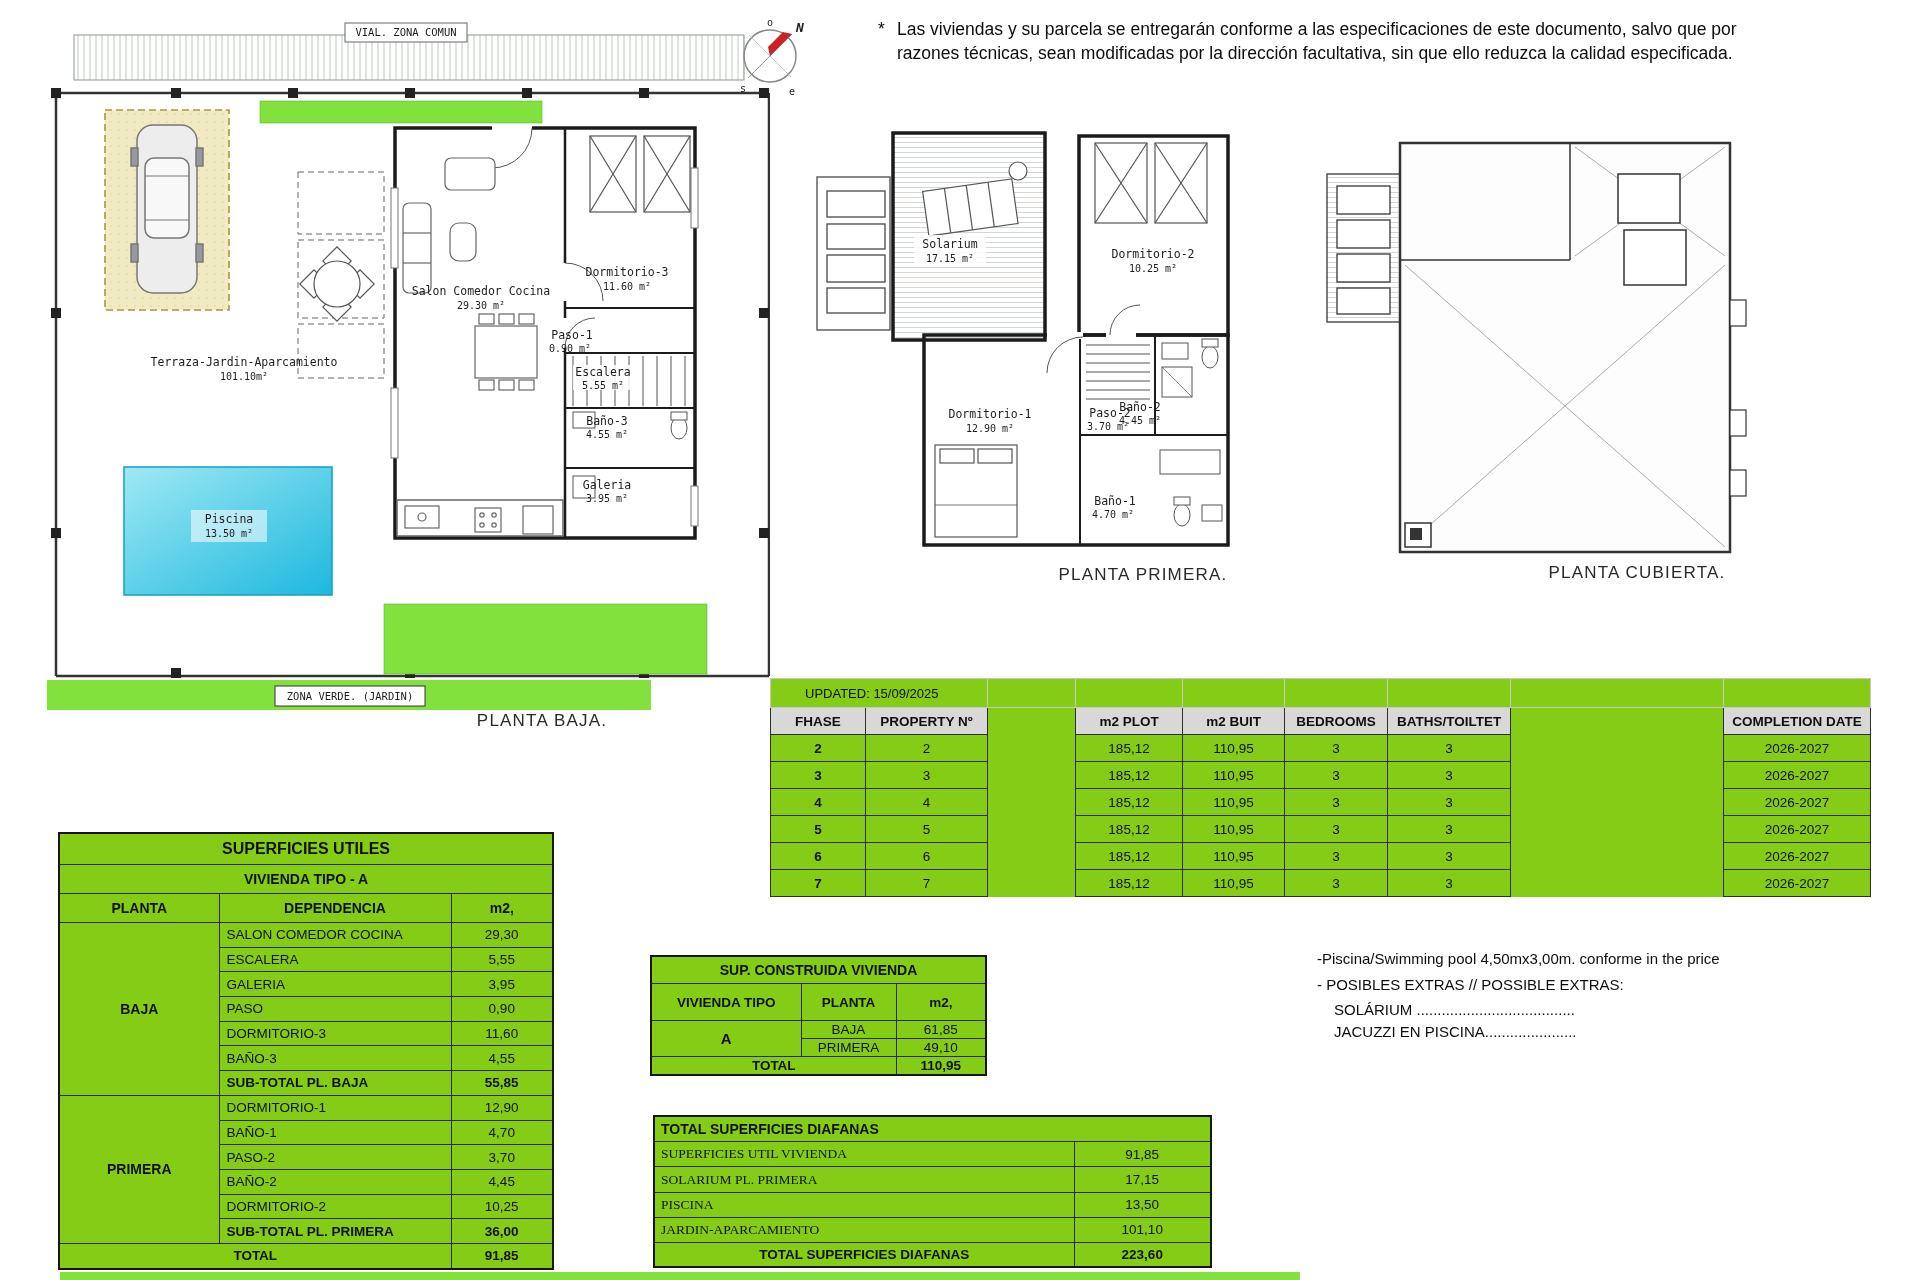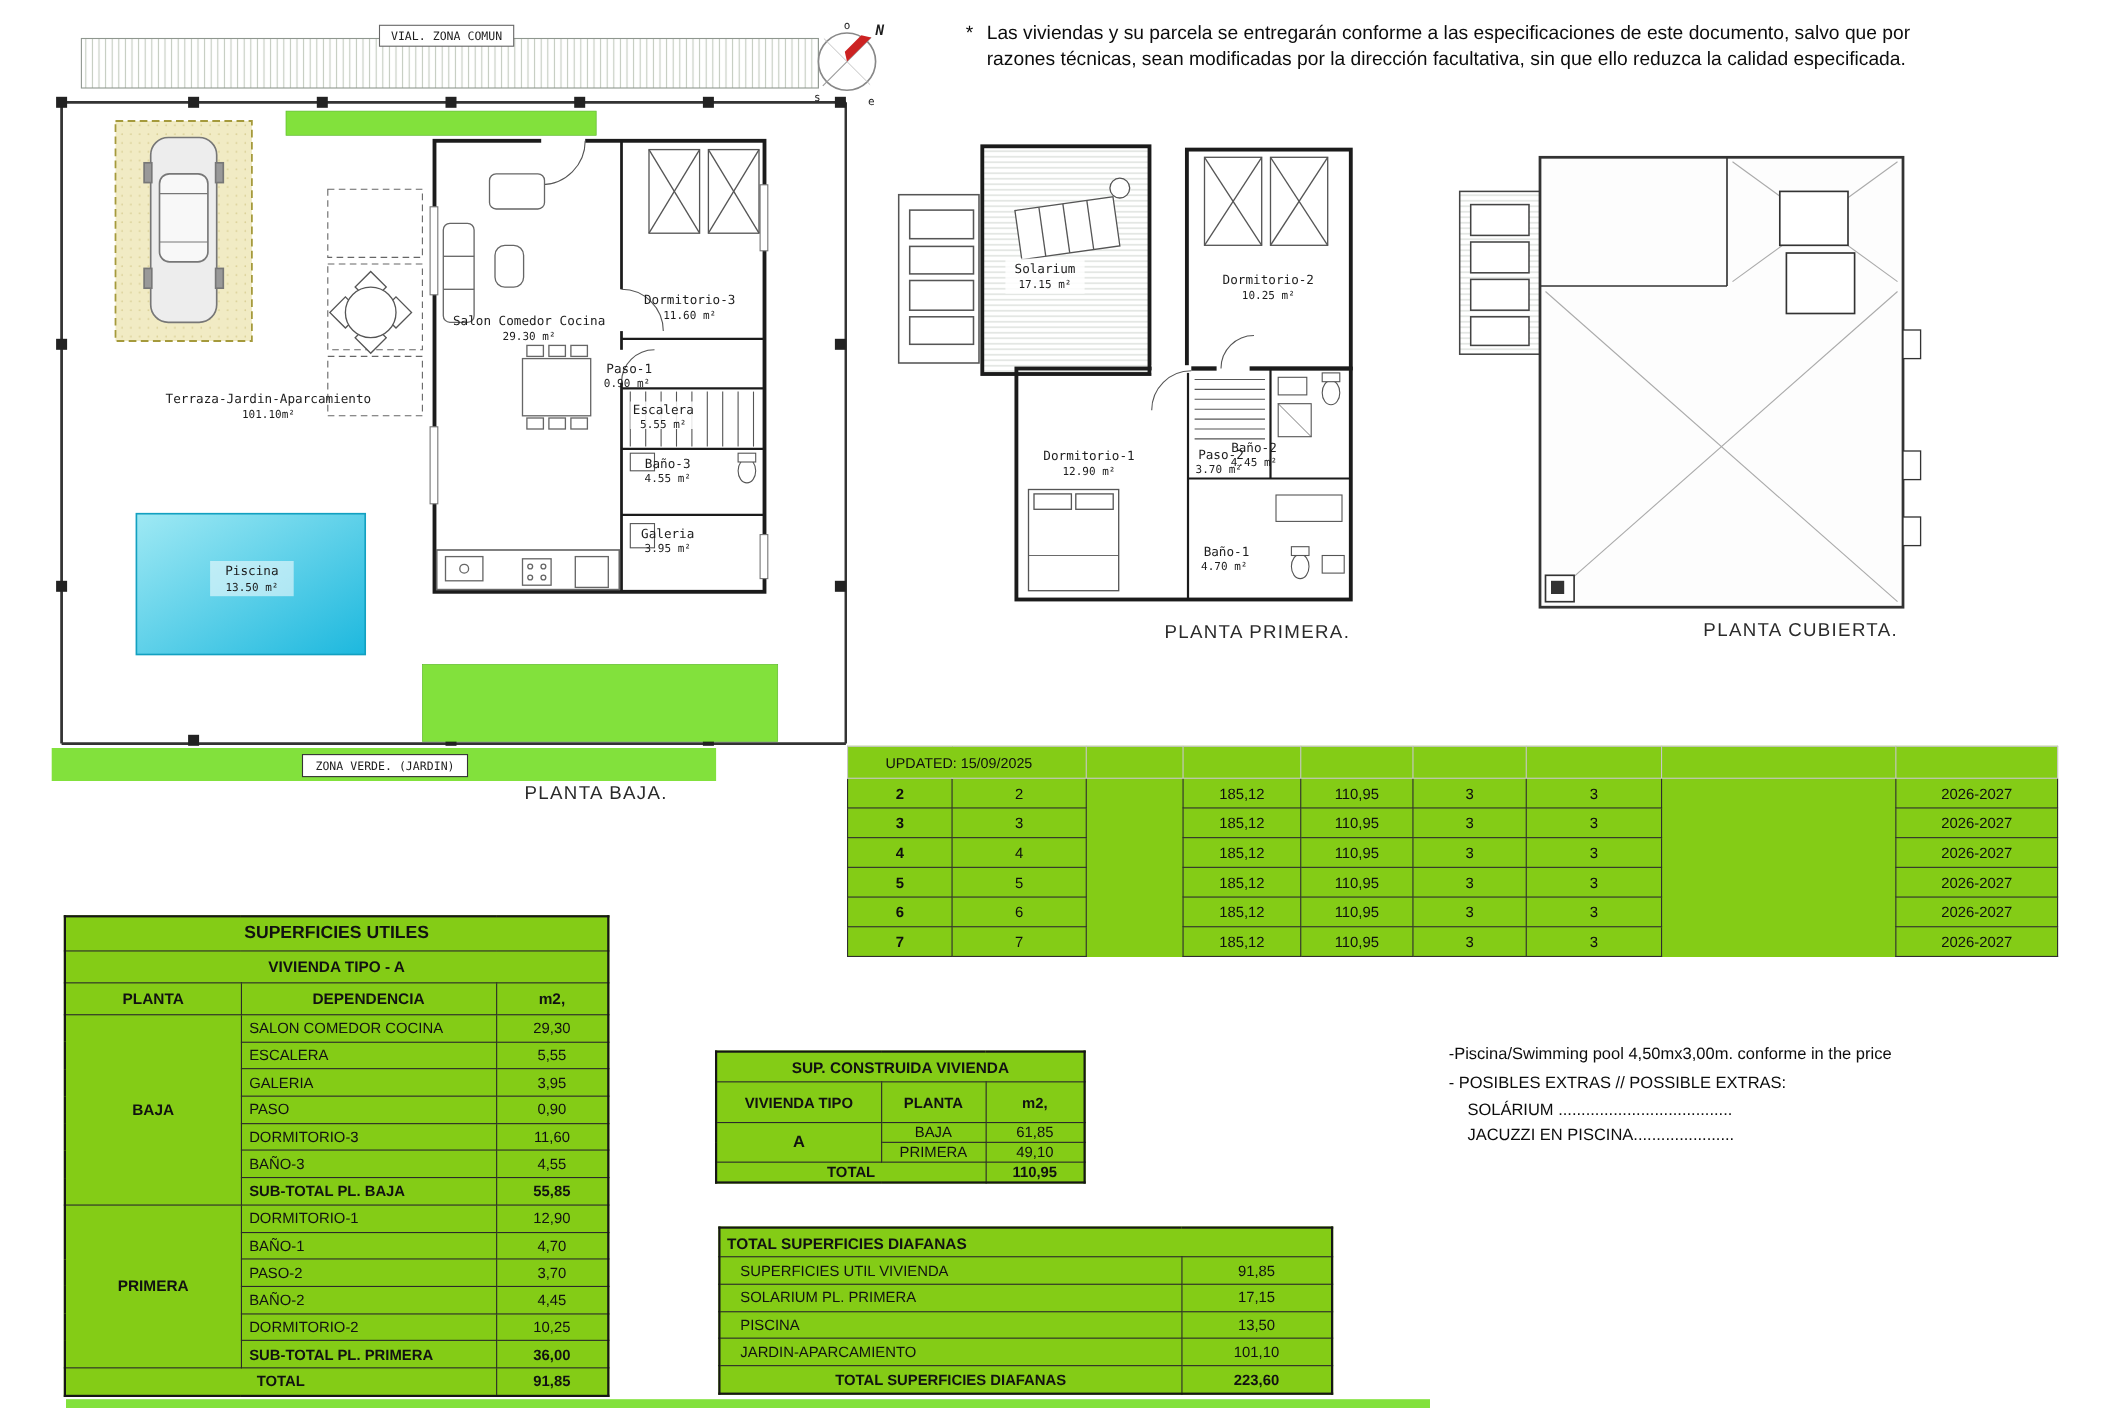--- a/index.html
+++ b/index.html
@@ -54,21 +54,21 @@
   .con-table td,.con-table th{border:1.3px solid #2a2a2a;font-size:13.5px;text-align:center;font-weight:normal;}
   .con-table .ttl{font-size:14px;font-weight:bold;height:24px;}
   .con-table .hdr{font-weight:bold;height:34px;}
   .con-table .tipo{font-weight:bold;font-size:15px;}
   .con-table .b{font-weight:bold;}
 
   
   .dia-table{position:absolute;left:653px;top:1115px;width:557px;height:153px;border:2px solid #161616;}
   .dia-table td,.dia-table th{border:1.3px solid #2a2a2a;font-size:13.5px;font-weight:normal;}
   .dia-table .ttl{font-size:14px;font-weight:bold;text-align:left;padding-left:6px;}
-  .dia-table .lbl{text-align:left;padding-left:18px;}
+  .dia-table .lbl{text-align:left;padding-left:6px;font-family:Liberation Serif, serif;}
   .dia-table .val{text-align:center;}
   .dia-table .b{font-weight:bold;}
   .dia-table .totlbl{font-weight:bold;text-align:center;}
 
   .bottom-green{position:absolute;left:60px;top:1272px;width:1240px;height:8px;background:#82e13c;}
 </style>
 </head>
 <body>
 
 <div class="canvas">
@@ -420,20 +420,31 @@
         <tr class="updated-row">
       <td colspan="2" class="ulabel">UPDATED: 15/09/2025</td>
       <td></td>
           <td></td>
       <td></td>
           <td></td>
       <td></td>
           <td></td>
       <td></td>
     </tr>
+    <tr class="header-row">
+      <td class="cell">FHASE</td>
+      <td class="cell">PROPERTY Nº</td>
+      <td class="gap"></td>
+      <td class="cell">m2 PLOT</td>
+      <td class="cell">m2 BUIT</td>
+      <td class="cell">BEDROOMS</td>
+      <td class="cell">BATHS/TOILTET</td>
+      <td class="gap"></td>
+      <td class="cell">COMPLETION DATE</td>
+    </tr>
     <tr class="drow">
       <td class="cell col-fhase">2</td>
       <td class="cell">2</td>
       <td class="gap"></td>
       <td class="cell">185,12</td>
       <td class="cell">110,95</td>
       <td class="cell">3</td>
       <td class="cell">3</td>
       <td class="gap"></td>
       <td class="cell">2026-2027</td>

